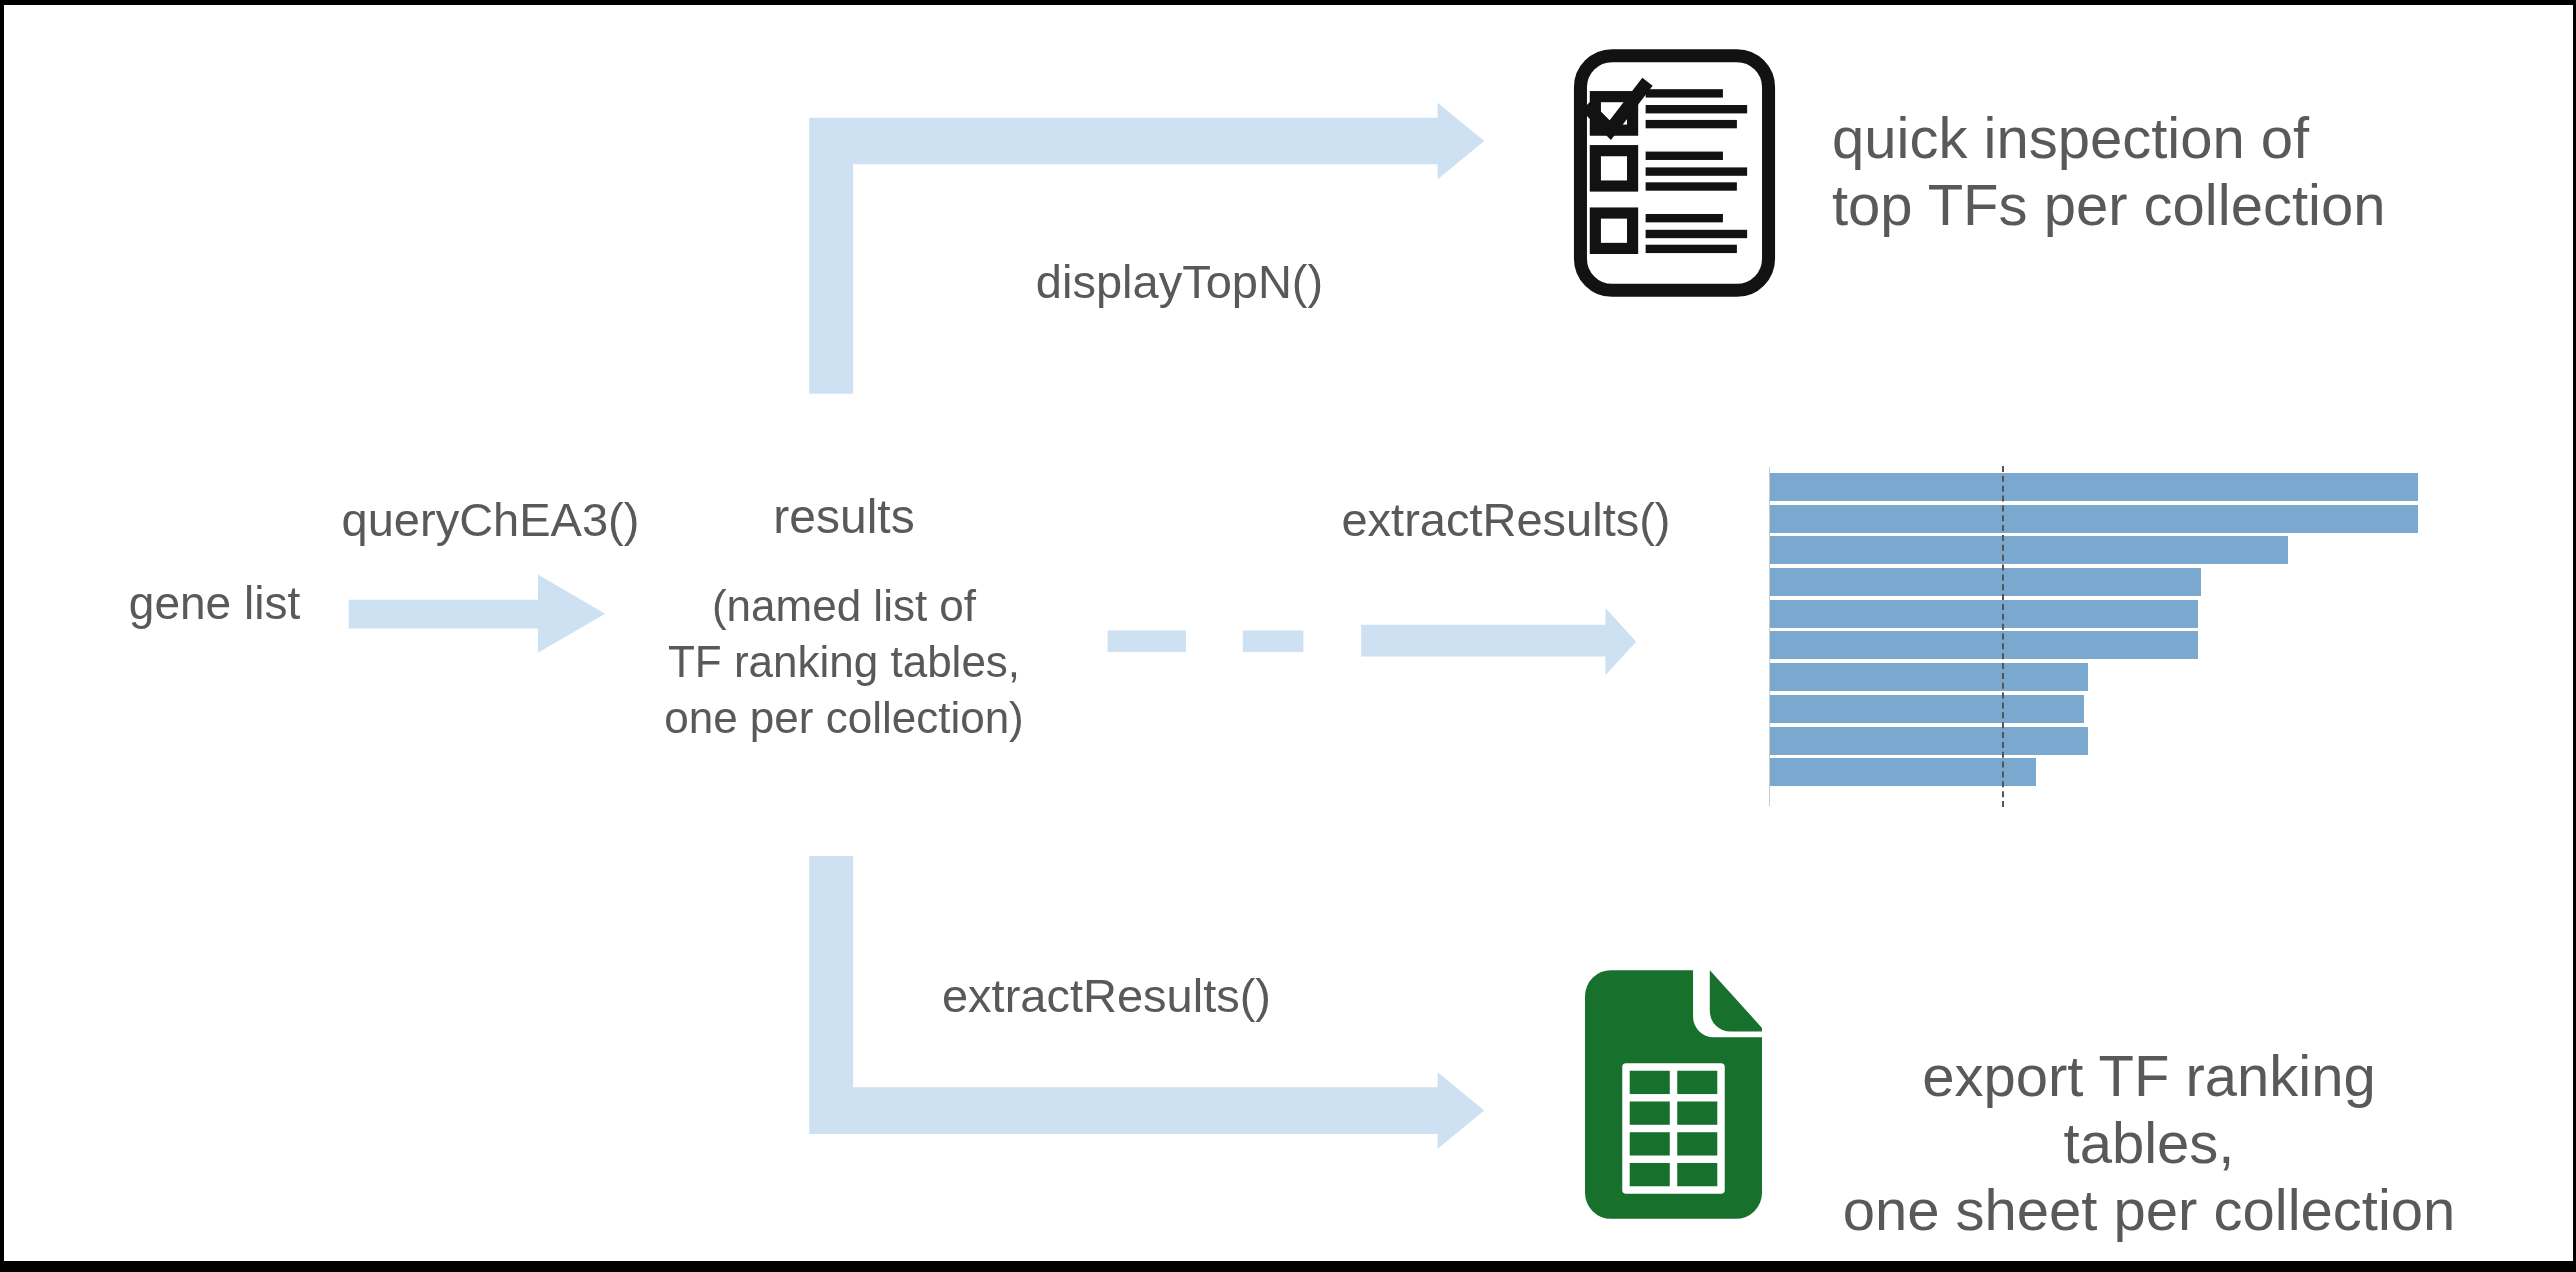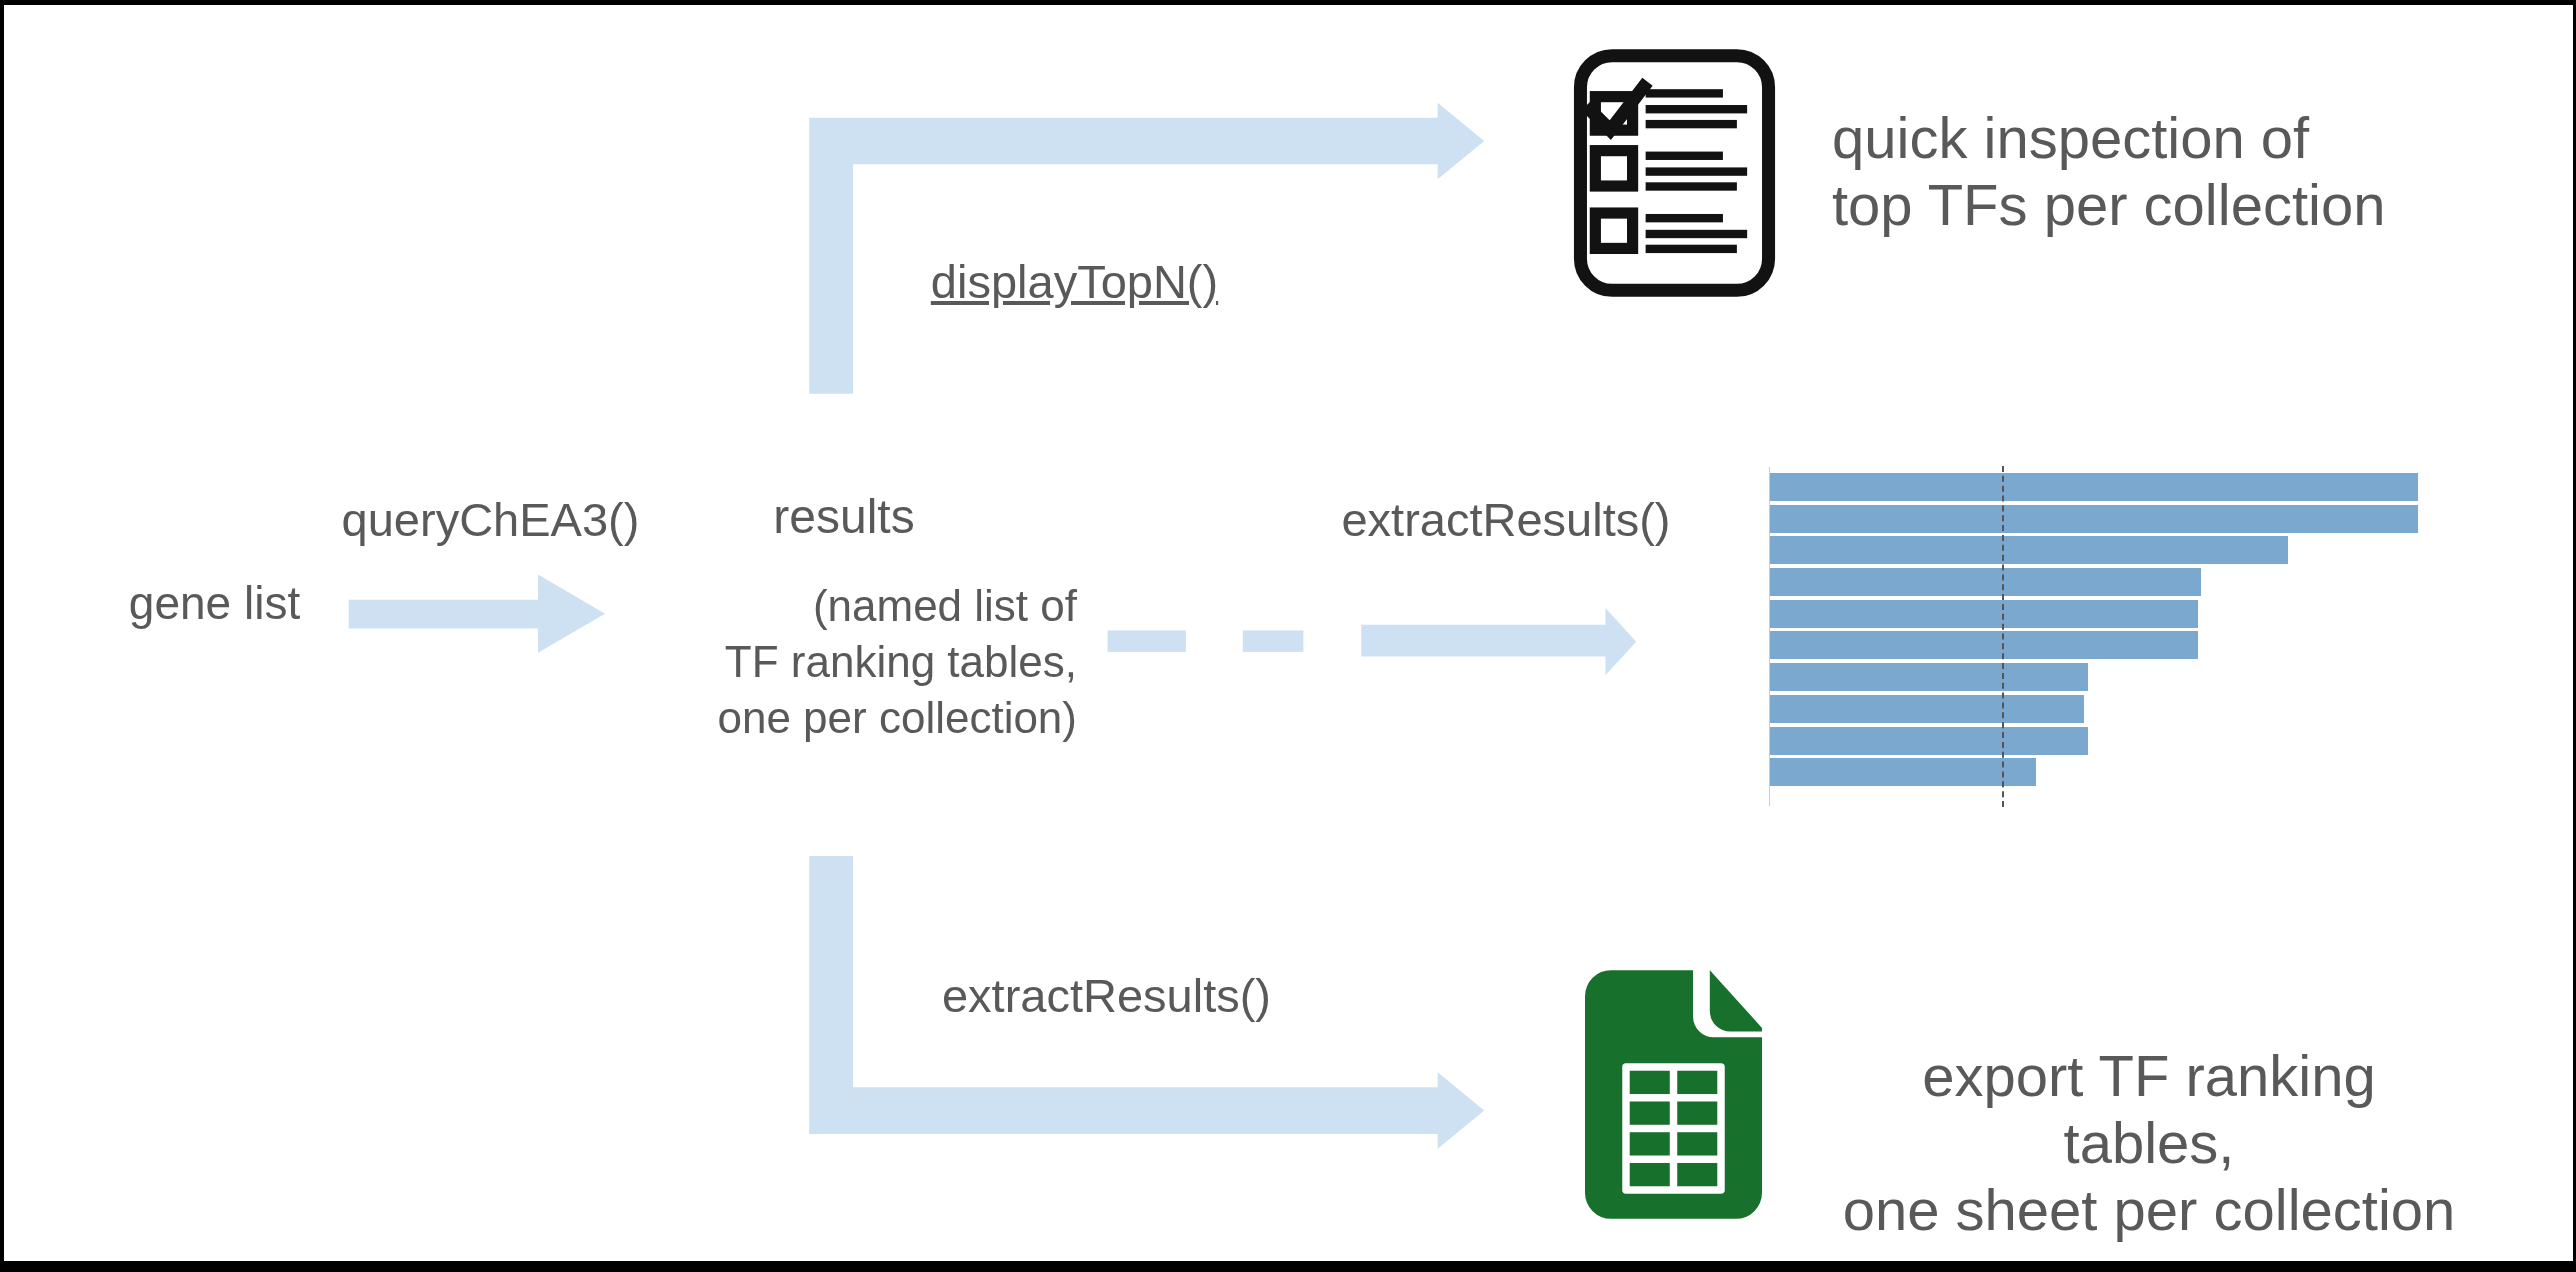--- a/index.html
+++ b/index.html
@@ -10,21 +10,21 @@
   .txt{position:absolute;z-index:2;color:var(--text);}
   .center{text-align:center;}
   .arrow-shape{fill:var(--arrow);}
   .ink{fill:var(--ink);}
   .ink-stroke{stroke:var(--ink);fill:none;}
   .green{fill:var(--green);}
   .label{font-size:47px;}
   .caption{font-size:58px;line-height:67px;}
   #gene-list{font-size:46px;}
   #results-title{font-size:48px;}
-  .results-sub{font-size:44px;line-height:56px;text-align:right;}
+  .results-sub{font-size:44px;line-height:56px;}
   .chart{position:absolute;left:1770px;top:473px;z-index:2;}
   .chart .bar{height:28px;margin-bottom:3.7px;background:var(--bar);}
   .chart .dashline{position:absolute;top:-7.5px;height:341px;width:0;
                    border-left:2.3px dashed #555;z-index:3;}
   .chart .axisline{position:absolute;left:-0.9px;top:-6.5px;height:339px;width:0;
                    border-left:1.4px solid #cccccc;}
   .icon-abs{position:absolute;z-index:2;}
 </style>
 </head>
 <body>
@@ -45,21 +45,21 @@
 
   <div class="txt center label" style="left:318px;top:492px;width:345px;">queryChEA3()</div>
 
   <div class="txt center" id="results-title" style="left:681px;top:489px;width:326px;">results</div>
   <div class="txt center results-sub" style="left:611px;top:578px;width:466px;">
     <div>(named list of</div>
     <div>TF ranking tables,</div>
     <div>one per collection)</div>
   </div>
 
-  <div class="txt center label" style="left:902px;top:254px;width:345px;text-decoration:underline;">displayTopN()</div>
+  <div class="txt center label" style="left:1007px;top:254px;width:345px;">displayTopN()</div>
 
   <div class="txt center label" style="left:1324px;top:492px;width:364px;">extractResults()</div>
 
   <div class="txt center label" style="left:920px;top:957px;width:373px;margin-top:11px;">extractResults()</div>
 
   <div class="txt caption" style="left:1832px;top:104px;width:597px;">
     <div>quick inspection of</div>
     <div>top TFs per collection</div>
   </div>
 

